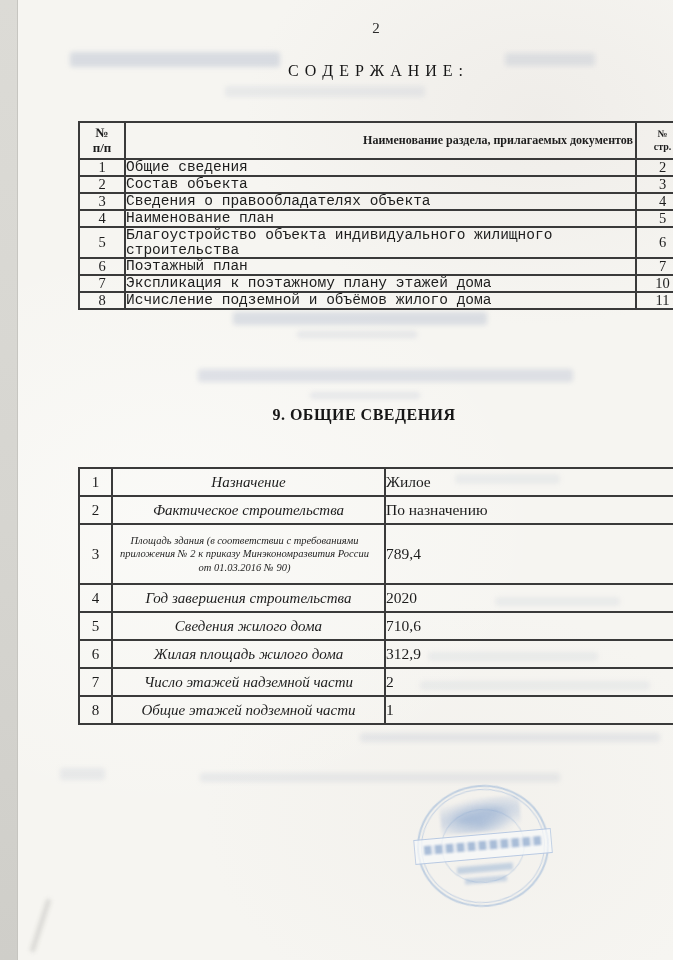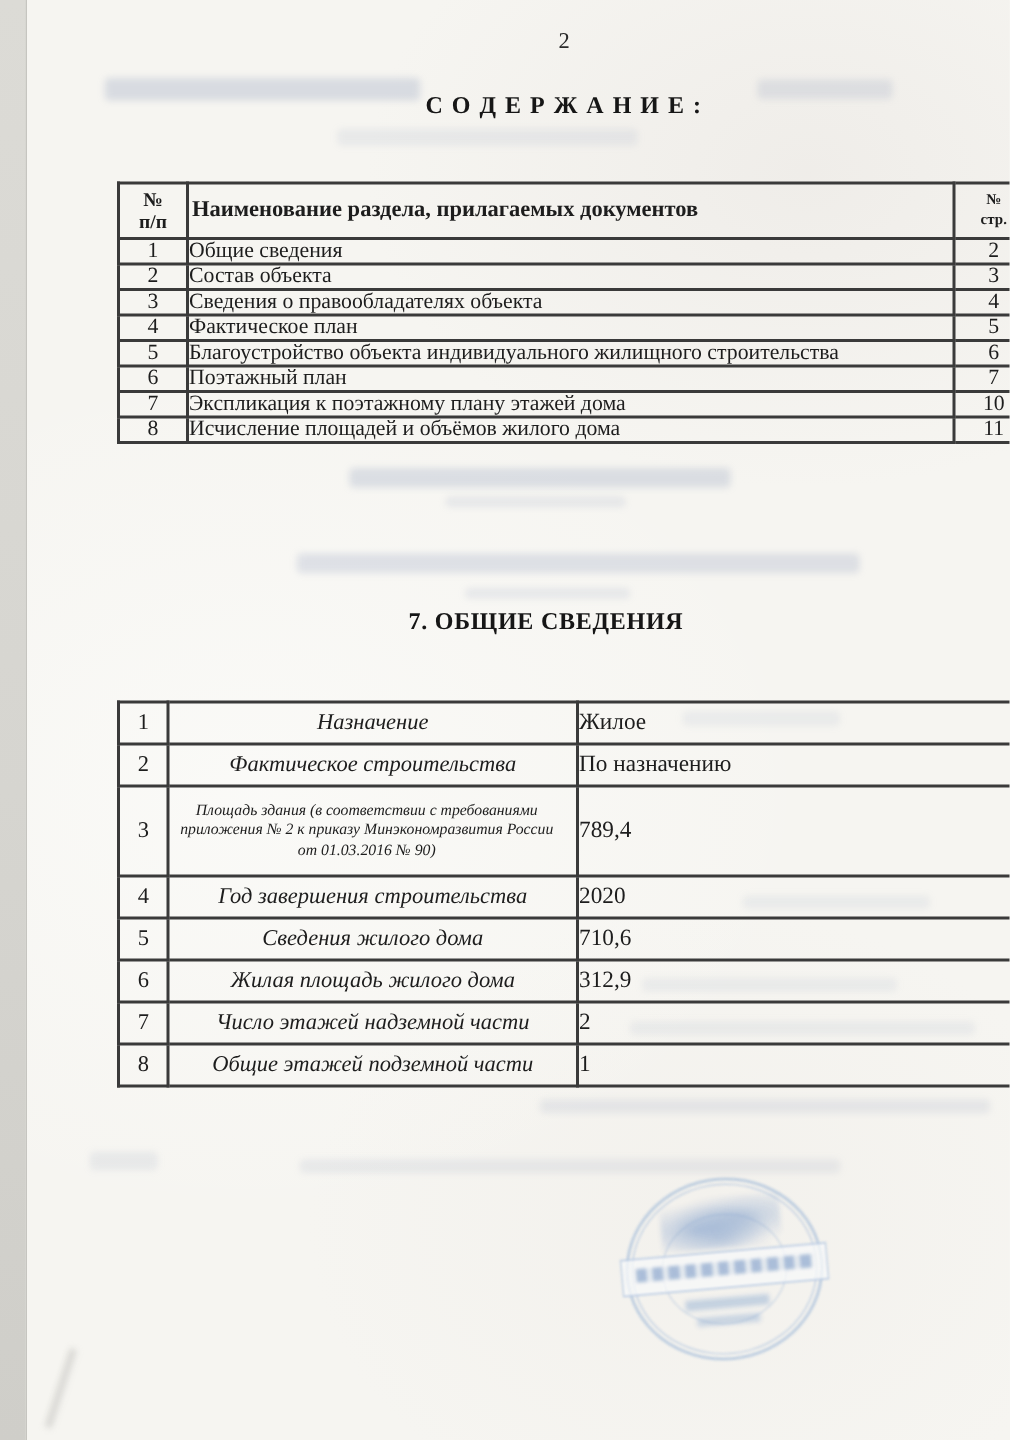--- a/index.html
+++ b/index.html
@@ -21,40 +21,40 @@
     position:absolute;left:0;top:0;width:17px;height:960px;
     background:linear-gradient(180deg,#dcdbd6 0%,#d6d5d0 55%,#cfcec9 100%);
     border-right:1px solid #c6c5c0;
   }
   .page-number{
     position:absolute;top:20px;left:79px;right:0;text-align:center;
     font-size:15px;color:#2a2a2a;
   }
   .contents-title{
     position:absolute;top:62px;left:79px;right:0;margin:0;text-align:center;
-    font-size:16px;font-weight:bold;letter-spacing:1px;color:#161616;
+    font-size:16px;font-weight:normal;letter-spacing:1px;color:#161616;
   }
   .general-title{
     position:absolute;top:406px;left:55px;right:0;margin:0;text-align:center;
     font-size:16px;font-weight:bold;letter-spacing:.5px;color:#161616;
   }
   table{border-collapse:collapse;table-layout:fixed;}
   th,td{border:2px solid #3a3a3a;overflow:hidden;}
 
   
   .contents-table{position:absolute;left:78px;top:121px;width:612px;}
   .contents-table thead tr{height:37px;}
   .contents-table tbody tr{height:17px;}
   .contents-table th{font-weight:bold;vertical-align:middle;padding:1px 2px;}
   .h-num{width:40px;font-size:13px;line-height:1.15;white-space:pre-line;text-align:center;}
-  .h-name{width:505px;font-size:15px;text-align:left;}
+  .h-name{width:505px;font-size:12px;text-align:right;}
   .h-page{font-size:10px;line-height:1.25;white-space:pre-line;text-align:center;padding-right:20px;}
   .contents-table tbody td{font-size:14.5px;line-height:1;padding:0;vertical-align:middle;}
   .cell-num{text-align:center;}
-  .cell-name{padding-left:15px;}
+  .cell-name{padding-left:15px;font-family:Liberation Mono, monospace;}
   .cell-page{text-align:center;padding-right:22px;}
 
   
   .info-table{position:absolute;left:78px;top:467px;width:612px;}
   .info-table tr{height:28px;}
   .info-table tr.tall{height:60px;}
   .info-table td{vertical-align:middle;padding:0;}
   .i-num{width:31px;text-align:center;font-size:15px;}
   .i-label{width:271px;font-style:italic;font-size:15px;padding-left:7px;text-align:center;}
   .i-label.small-label{font-size:10.5px;line-height:1.3;padding-right:8px;}
@@ -158,21 +158,21 @@
   </tr>
 
   <tr>
     <td class="cell-num">3</td>
     <td class="cell-name">Сведения о правообладателях объекта</td>
     <td class="cell-page">4</td>
   </tr>
 
   <tr>
     <td class="cell-num">4</td>
-    <td class="cell-name">Фактическое план</td>
+    <td class="cell-name">Наименование план</td>
     <td class="cell-page">5</td>
   </tr>
 
   <tr>
     <td class="cell-num">5</td>
     <td class="cell-name">Благоустройство объекта индивидуального жилищного строительства</td>
     <td class="cell-page">6</td>
   </tr>
 
   <tr>
@@ -182,27 +182,27 @@
   </tr>
 
   <tr>
     <td class="cell-num">7</td>
     <td class="cell-name">Экспликация к поэтажному плану этажей дома</td>
     <td class="cell-page">10</td>
   </tr>
 
   <tr>
     <td class="cell-num">8</td>
-    <td class="cell-name">Исчисление площадей и объёмов жилого дома</td>
+    <td class="cell-name">Исчисление подземной и объёмов жилого дома</td>
     <td class="cell-page">11</td>
   </tr>
 </tbody>
 </table>
 
-<h2 class="general-title">7. ОБЩИЕ СВЕДЕНИЯ</h2>
+<h2 class="general-title">9. ОБЩИЕ СВЕДЕНИЯ</h2>
 
 <table class="info-table">
   <tbody id="info-body">
   <tr>
     <td class="i-num">1</td>
     <td class="i-label">Назначение</td>
     <td class="i-value">Жилое</td>
   </tr>
 
   <tr>

